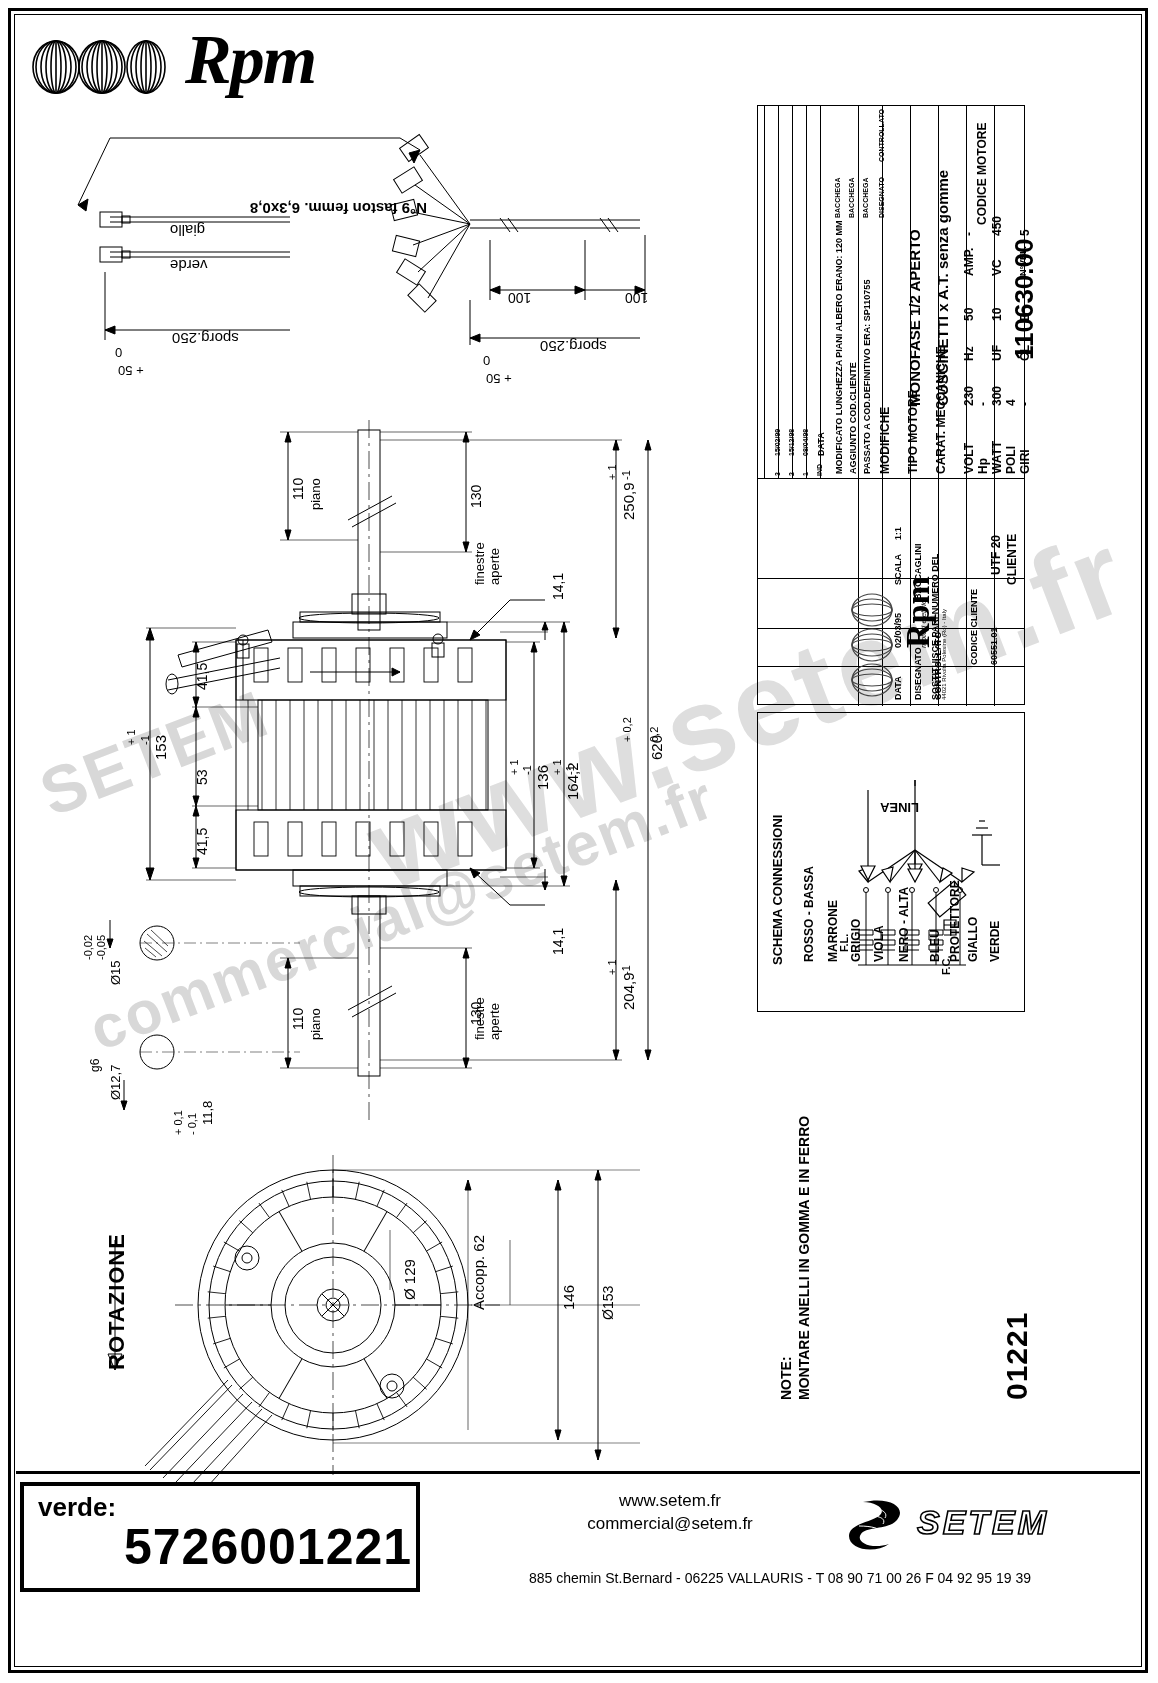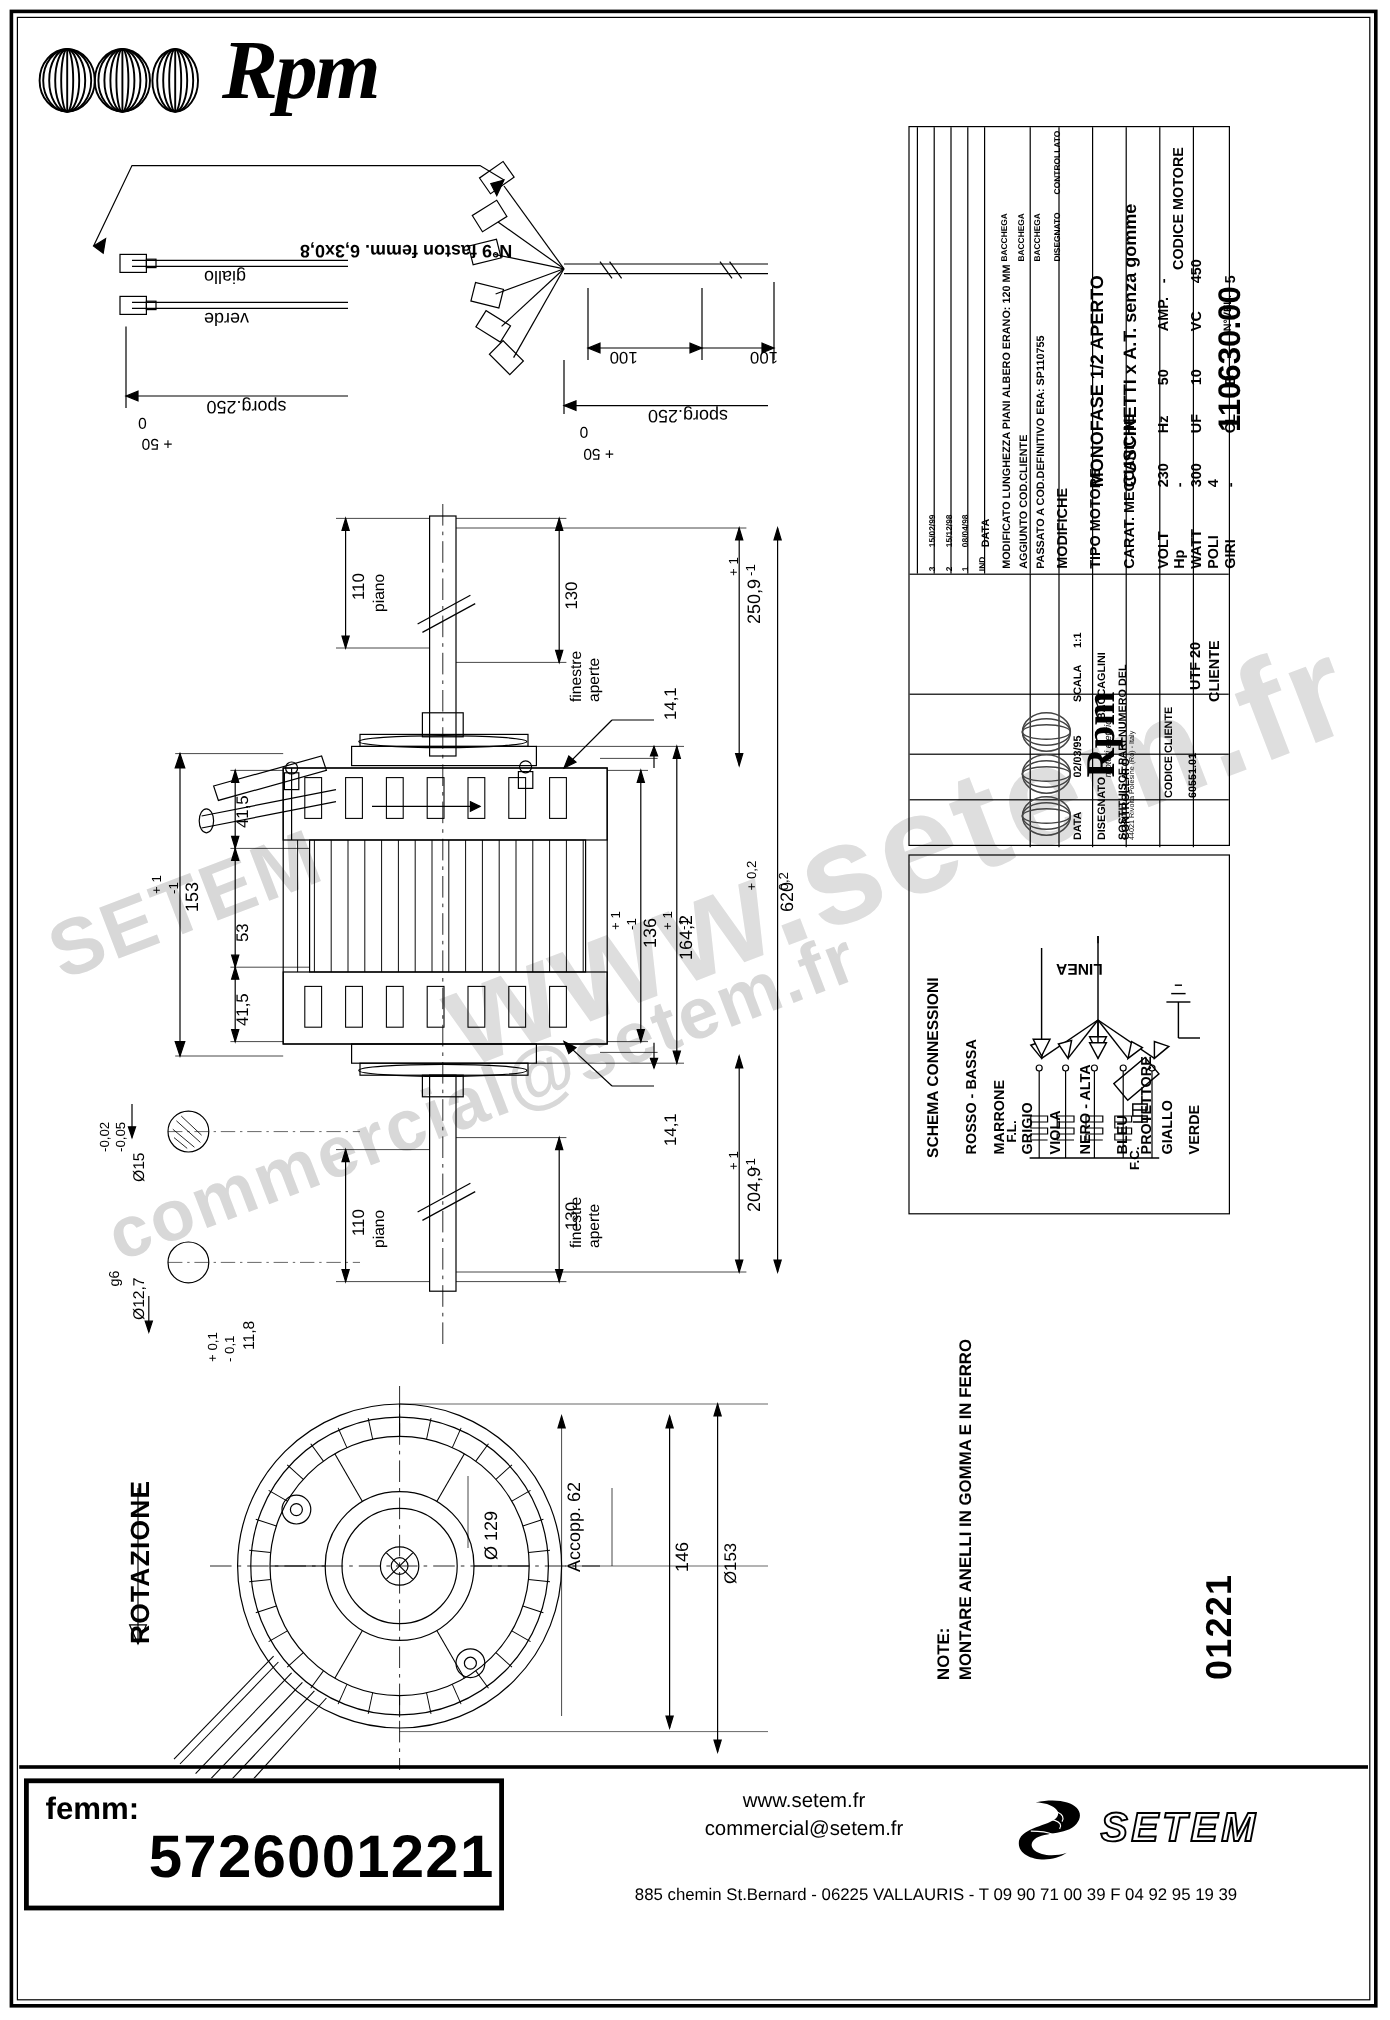--- a/index.html
+++ b/index.html
@@ -689,28 +689,28 @@
   <div class="rot90" style="left:988px;top:962px;font-size:12px;font-weight:bold;">VERDE</div>
   <div class="rot90" style="left:838px;top:952px;font-size:11px;font-weight:bold;">F.L.</div>
   <div class="rot90" style="left:940px;top:975px;font-size:11px;font-weight:bold;">F.C.</div>
 
   <div class="rot90" style="left:778px;top:1400px;font-size:14px;font-weight:bold;">NOTE:</div>
   <div class="rot90" style="left:796px;top:1400px;font-size:14px;font-weight:bold;">MONTARE ANELLI IN GOMMA E IN FERRO</div>
   <div class="rot90" style="left:1000px;top:1400px;font-size:30px;font-weight:bold;letter-spacing:1px;">01221</div>
 
   <div class="footer"></div>
   <div class="codebox">
-    <div class="lbl">femm:</div>
+    <div class="lbl">verde:</div>
     <div class="num">5726001221</div>
   </div>
   <div class="setem-web">
     <div>www.setem.fr</div>
     <div>commercial@setem.fr</div>
   </div>
-  <div class="setem-addr">885 chemin St.Bernard  -  06225 VALLAURIS  -  T 09 90 71 00 39   F 04 92 95 19 39</div>
+  <div class="setem-addr">885 chemin St.Bernard  -  06225 VALLAURIS  -  T 08 90 71 00 26   F 04 92 95 19 39</div>
   <svg class="setem-logo" viewBox="0 0 270 62">
     <g>
       <path d="M18,10 C46,4 62,16 52,28 C44,38 22,34 16,42 C10,50 26,58 44,52
                C30,62 4,58 4,44 C4,32 26,30 34,24 C42,18 32,10 18,10 Z" fill="#000"></path>
       <g fill="none" stroke="#fff" stroke-width="1">
         <path d="M14,16 C34,14 44,20 40,26"></path>
         <path d="M12,24 C32,22 42,26 38,32"></path>
         <path d="M14,34 C30,34 40,38 36,44"></path>
       </g>
       <g fill="none" stroke="#000" stroke-width="2.2" font-family="'Liberation Sans',sans-serif">

